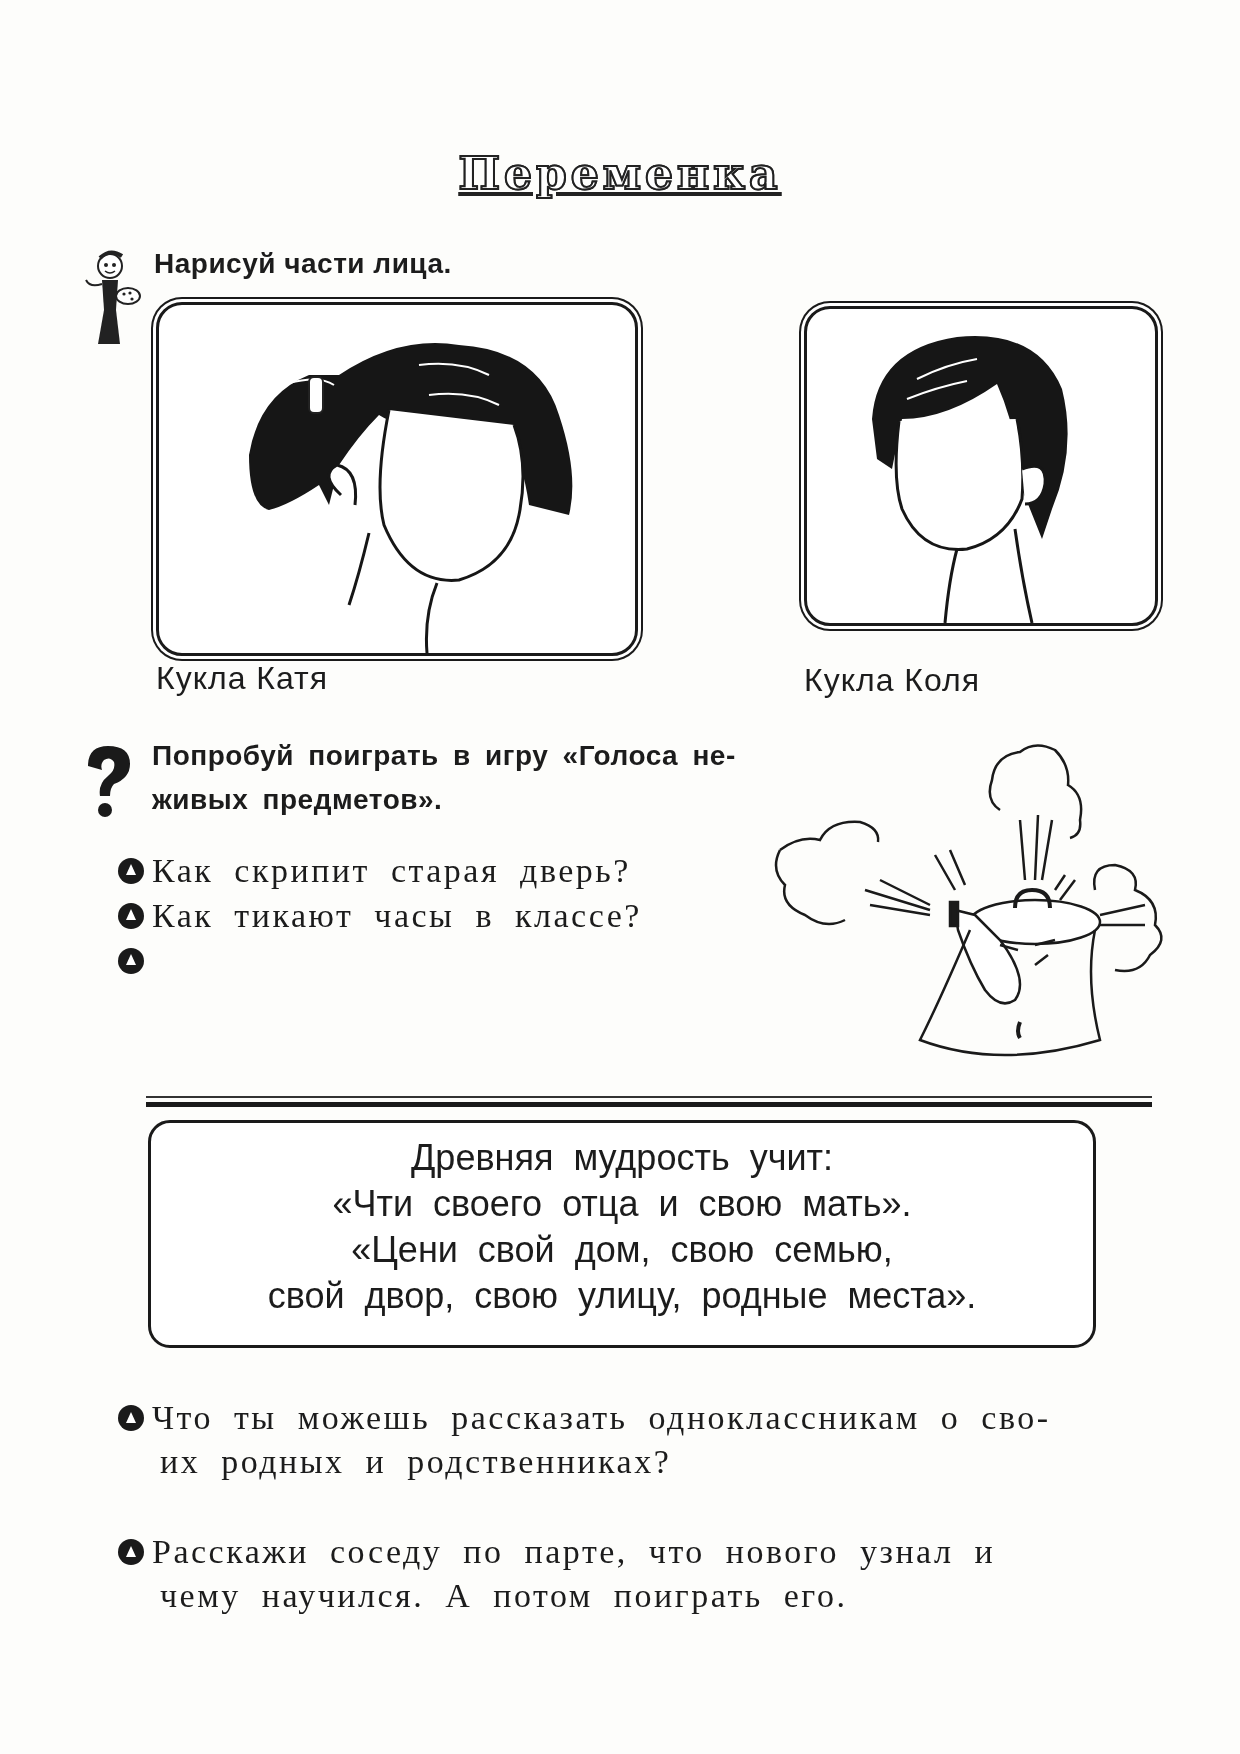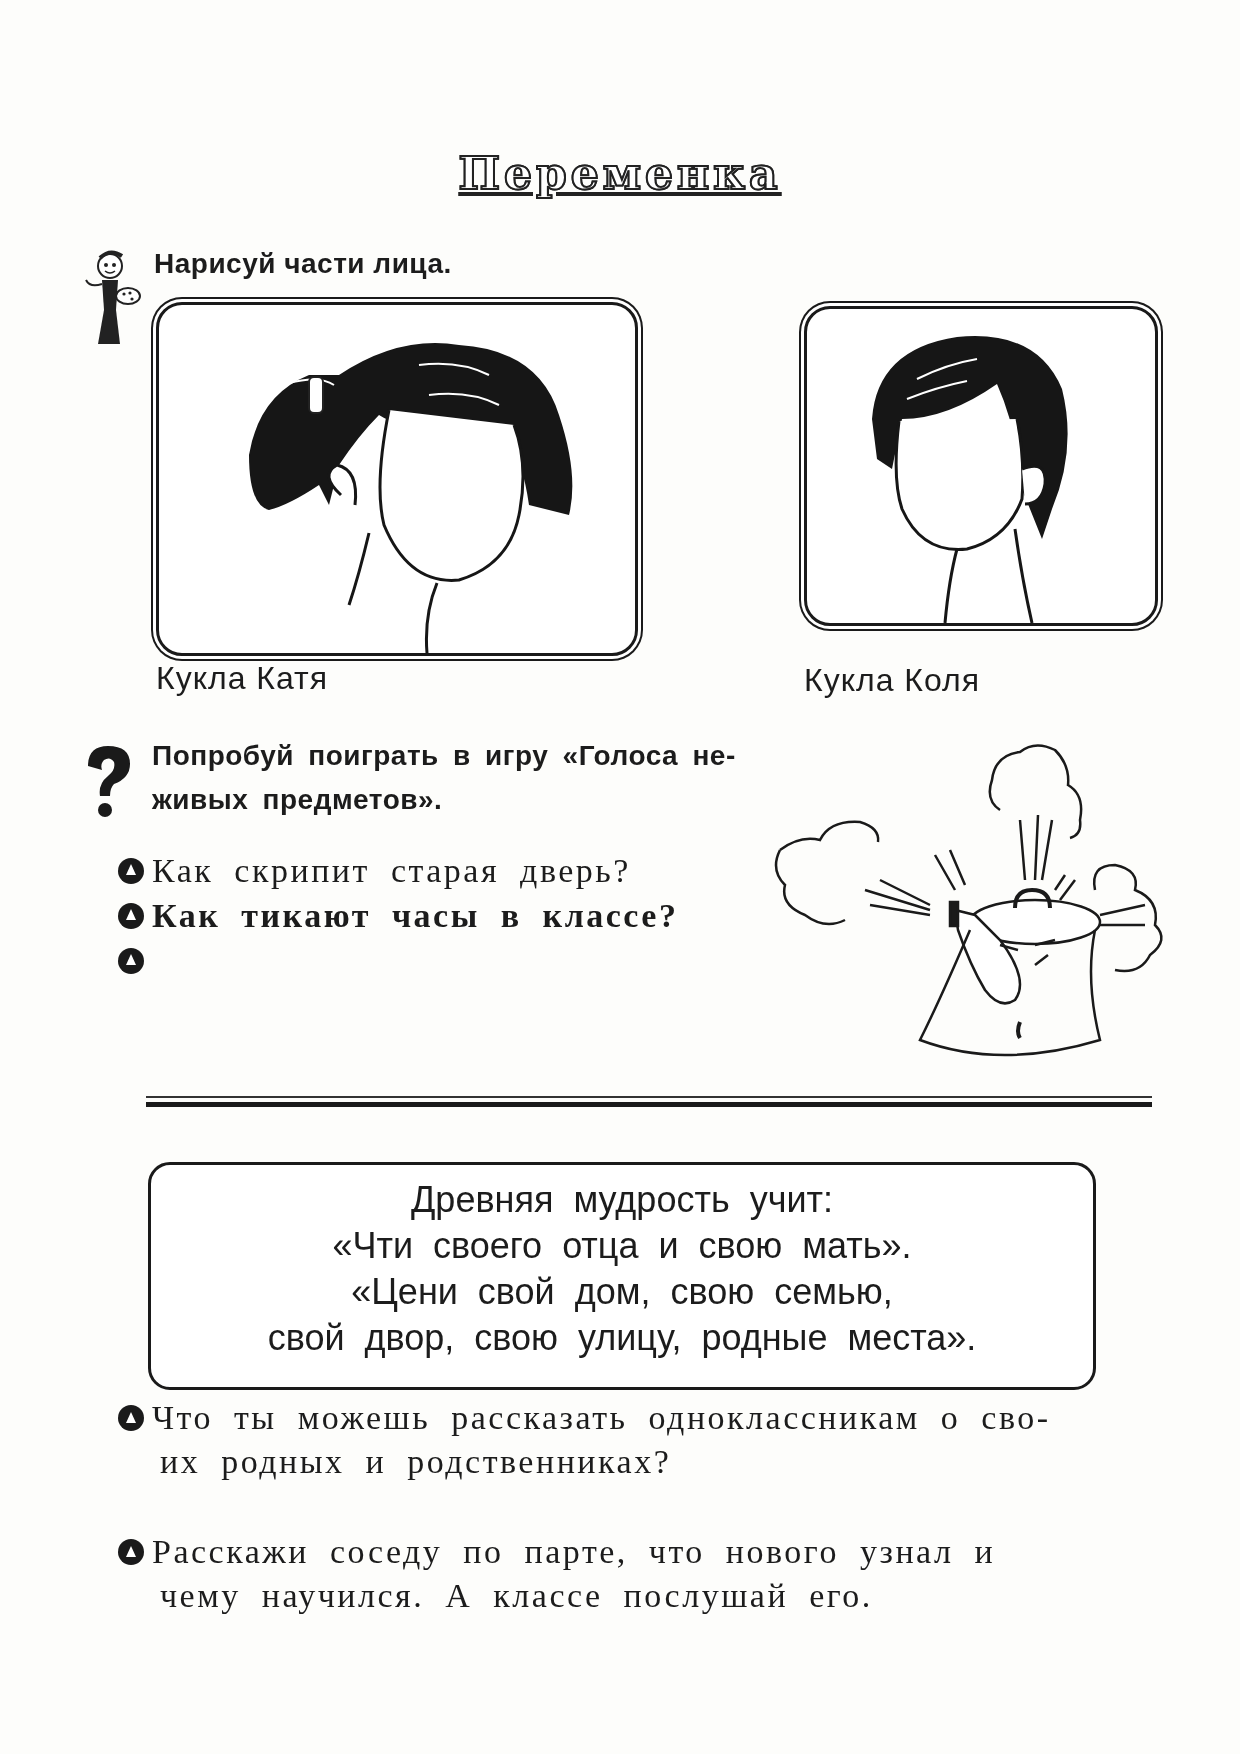--- a/index.html
+++ b/index.html
@@ -111,21 +111,21 @@
 </div>
 
 <div class="abs task-text sans" style="left:152px; top:740px; word-spacing:6px;">Попробуй  поиграть  в  игру  «Голоса  не-</div>
 <div class="abs task-text sans" style="left:152px; top:784px; word-spacing:6px;">живых  предметов».</div>
 
 <div class="abs" style="left:118px; top:848px;">
   <div class="bullet-row" style="height:45px;">
     <span class="bullet"></span>
     <span class="q-text">Как  скрипит  старая  дверь?</span>
   </div>
-  <div class="bullet-row" style="height:45px;font-weight:bold;">
+  <div class="bullet-row" style="height:45px;">
     <span class="bullet"></span>
     <span class="q-text">Как  тикают  часы  в  классе?</span>
   </div>
   <div class="bullet-row" style="height:45px;">
     <span class="bullet"></span>
   </div>
 </div>
 
 <div class="abs" style="left:770px; top:740px; width:400px; height:330px;">
   <svg width="400" height="330" viewBox="0 0 400 330" fill="none" stroke="#1a1a1a" stroke-width="2.5">
@@ -144,34 +144,34 @@
     <rect x="180" y="162" width="8" height="24" fill="#1a1a1a"></rect>
     <path d="M200 190 Q170 260 150 300 Q230 330 330 300 Q315 240 325 190"></path>
     <path d="M230 205 L248 210 M265 205 L285 200 M265 225 L278 215"></path>
     <path d="M250 282 Q246 292 250 298" stroke-width="4"></path>
   </svg>
 </div>
 
 <div class="abs rule1" style="left:146px; top:1096px; width:1006px;"></div>
 <div class="abs rule2" style="left:146px; top:1102px; width:1006px;"></div>
 
-<div class="abs wisdom sans" style="left:148px; top:1162px; width:948px; height:228px;">
+<div class="abs wisdom sans" style="left:148px; top:1120px; width:948px; height:228px;">
   <div>Древняя  мудрость  учит:</div>
   <div>«Чти  своего  отца  и  свою  мать».</div>
   <div>«Цени  свой  дом,  свою  семью,</div>
   <div>свой  двор,  свою  улицу,  родные  места».</div>
 </div>
 
 <div class="abs" style="left:118px; top:1396px; width:1040px;">
   <div class="bullet-row">
     <span class="bullet"></span>
     <span class="para">Что  ты  можешь  рассказать  одноклассникам  о  сво-</span>
   </div>
   <div class="para" style="padding-left:42px;">их  родных  и  родственниках?</div>
 </div>
 
 <div class="abs" style="left:118px; top:1530px; width:1040px;">
   <div class="bullet-row">
     <span class="bullet"></span>
     <span class="para">Расскажи  соседу  по  парте,  что  нового  узнал  и</span>
   </div>
-  <div class="para" style="padding-left:42px;">чему  научился.  А  классе  послушай  его.</div>
+  <div class="para" style="padding-left:42px;">чему  научился.  А  потом  поиграть  его.</div>
 </div>
 
 </body></html>

